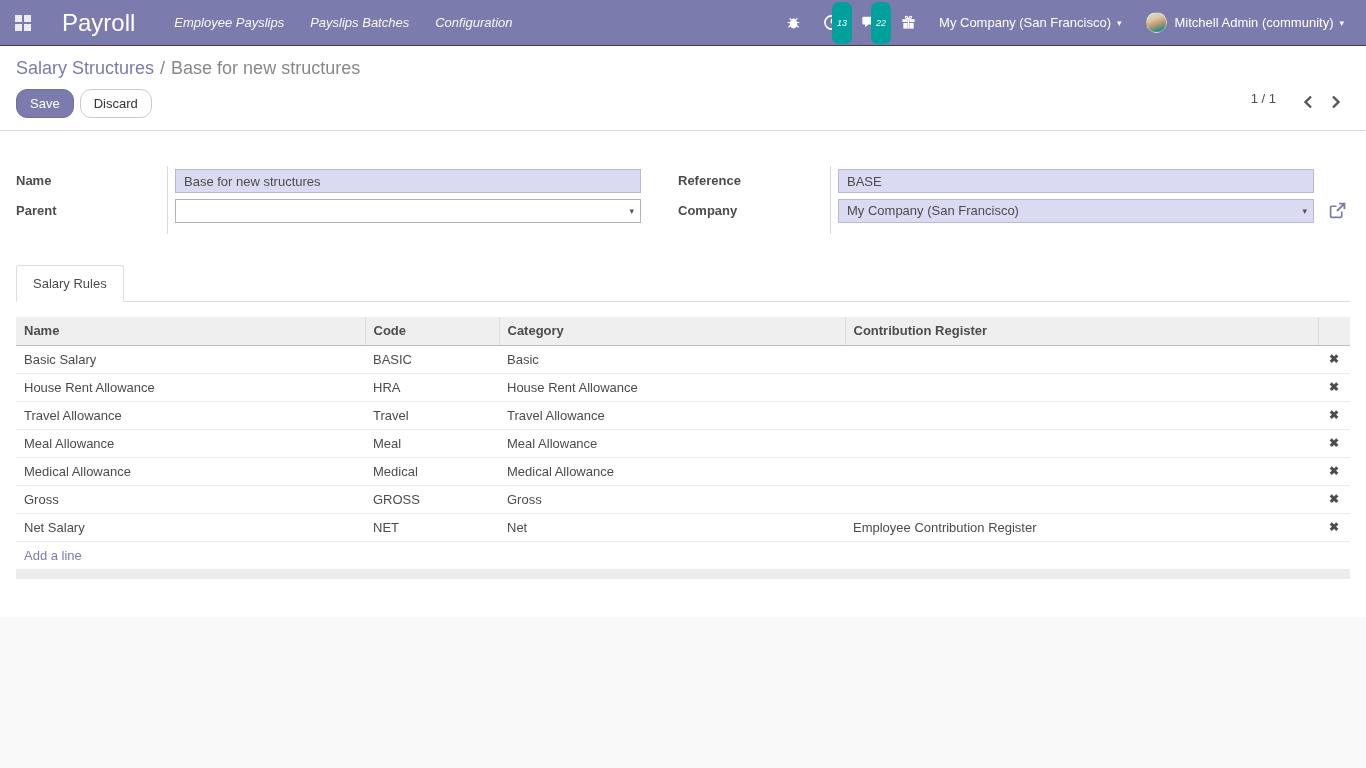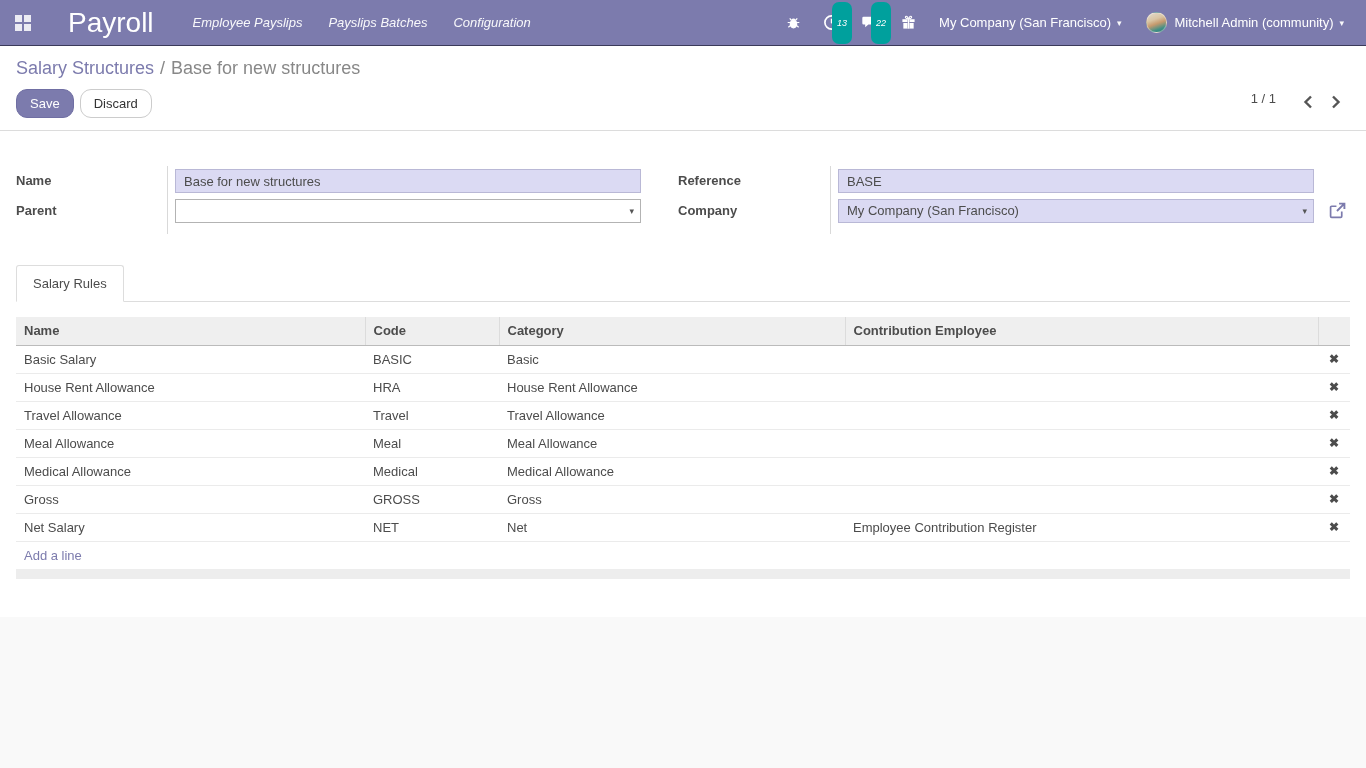--- a/index.html
+++ b/index.html
@@ -5,21 +5,21 @@
   * { box-sizing: border-box; margin: 0; padding: 0; }
   html,body { width:1366px; height:768px; overflow:hidden;
     font-family:"Liberation Sans", sans-serif; background:#fff; color:#4c4c4c; }
 
   
   .navbar { height:46px; background:#7C7BAD; border-bottom:1px solid #3b3a5a;
     display:flex; align-items:center; padding:0 10px 0 8px; color:#fff; }
   .apps-btn { width:30px; height:30px; display:flex; align-items:center; justify-content:center; cursor:pointer; }
   .apps-grid { display:grid; grid-template-columns:7px 7px; grid-template-rows:7px 7px; gap:2px; }
   .apps-grid i { background:rgba(255,255,255,0.85); }
-  .brand { font-size:28px; margin:0 26px 0 30px; cursor:pointer; }
+  .brand { font-size:24px; margin:0 26px 0 24px; cursor:pointer; }
   .menu { display:flex; align-items:center; height:100%; }
   .menu .mi { font-size:13px; padding:0 13px; height:100%; display:flex; align-items:center;
     color:rgba(255,255,255,0.95); cursor:pointer;font-style:italic; }
   .nav-right { margin-left:auto; display:flex; align-items:center; height:100%; }
   .sysicon { position:relative; padding:0 11px; height:100%; display:flex; align-items:center; cursor:pointer; }
   .sysicon svg { display:block; }
   .badge { position:absolute; top:2px; left:20px; background:#00A09D; color:#fff;
     font-size:9px; line-height:12px; padding:15px 5px; border-radius:7px;font-style:italic; }
   .nav-drop { display:flex; align-items:center; font-size:13px; padding:0 12px; height:100%; cursor:pointer; }
   .caret { font-size:9px; margin-left:6px; opacity:0.95; }
@@ -225,21 +225,21 @@
           <col style="width:134px">
           <col style="width:346px">
           <col style="width:473px">
           <col style="width:32px">
         </colgroup>
       <thead>
         <tr>
           <th>Name</th>
           <th>Code</th>
           <th>Category</th>
-          <th>Contribution Employee</th>
+          <th>Contribution Register</th>
           <th></th>
         </tr>
       </thead>
       <tbody>
         <tr>
           <td>Basic Salary</td>
           <td>BASIC</td>
           <td>Basic</td>
           <td></td>
           <td class="del"><span>✖</span></td>

